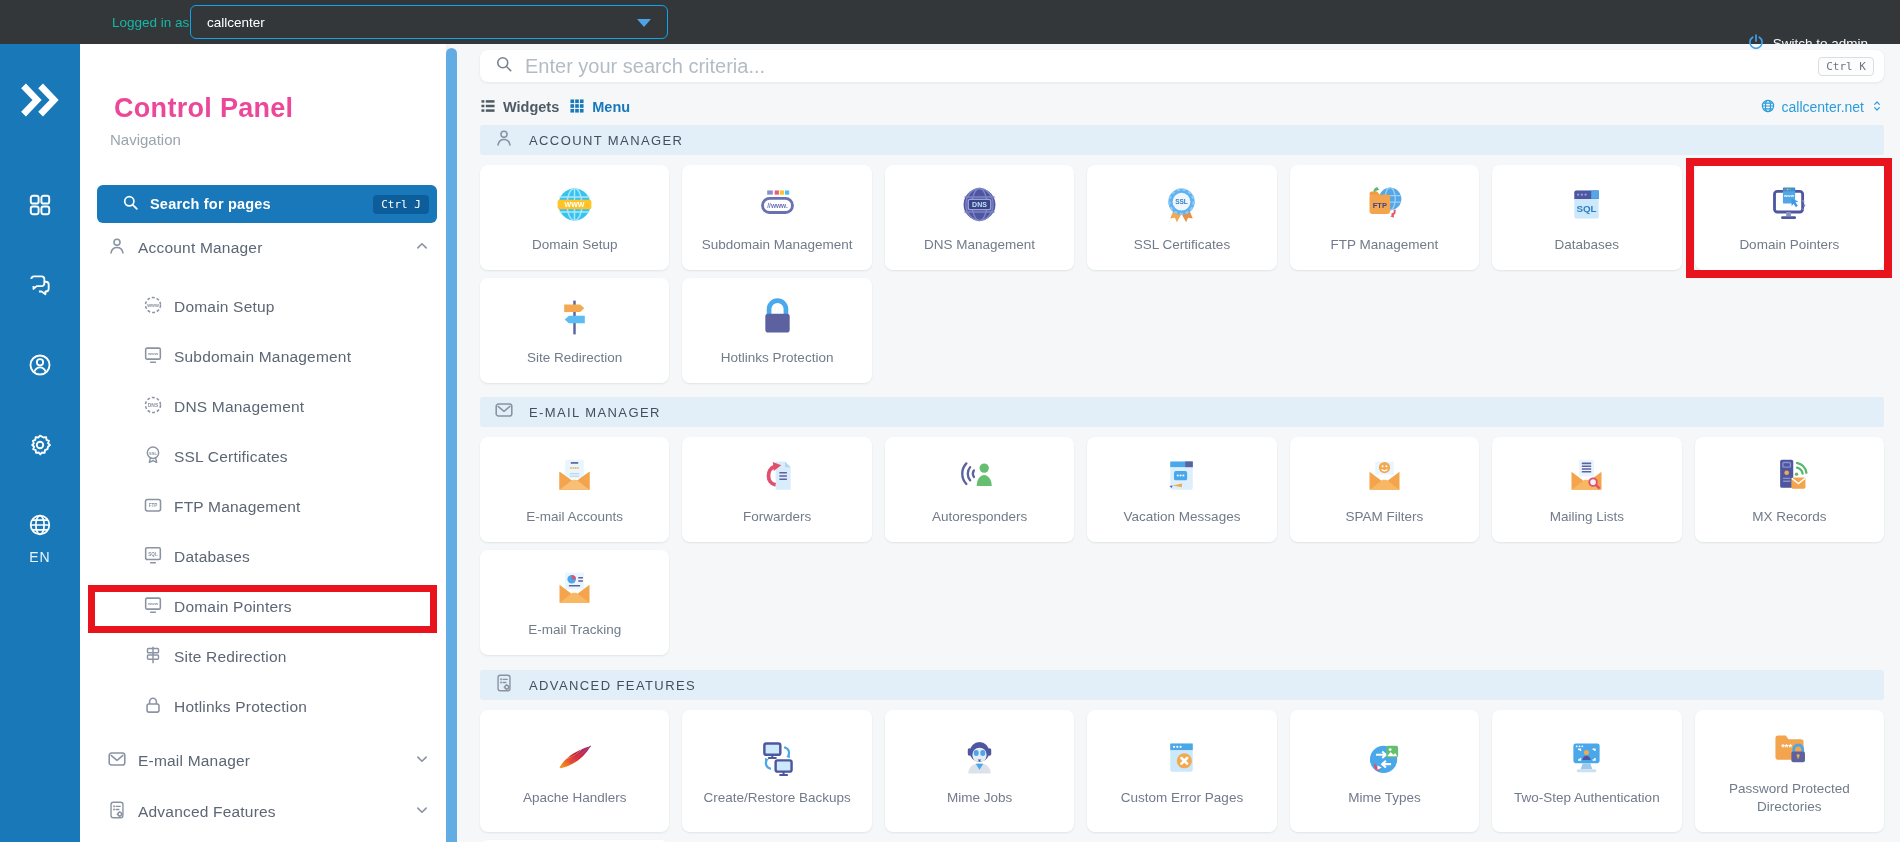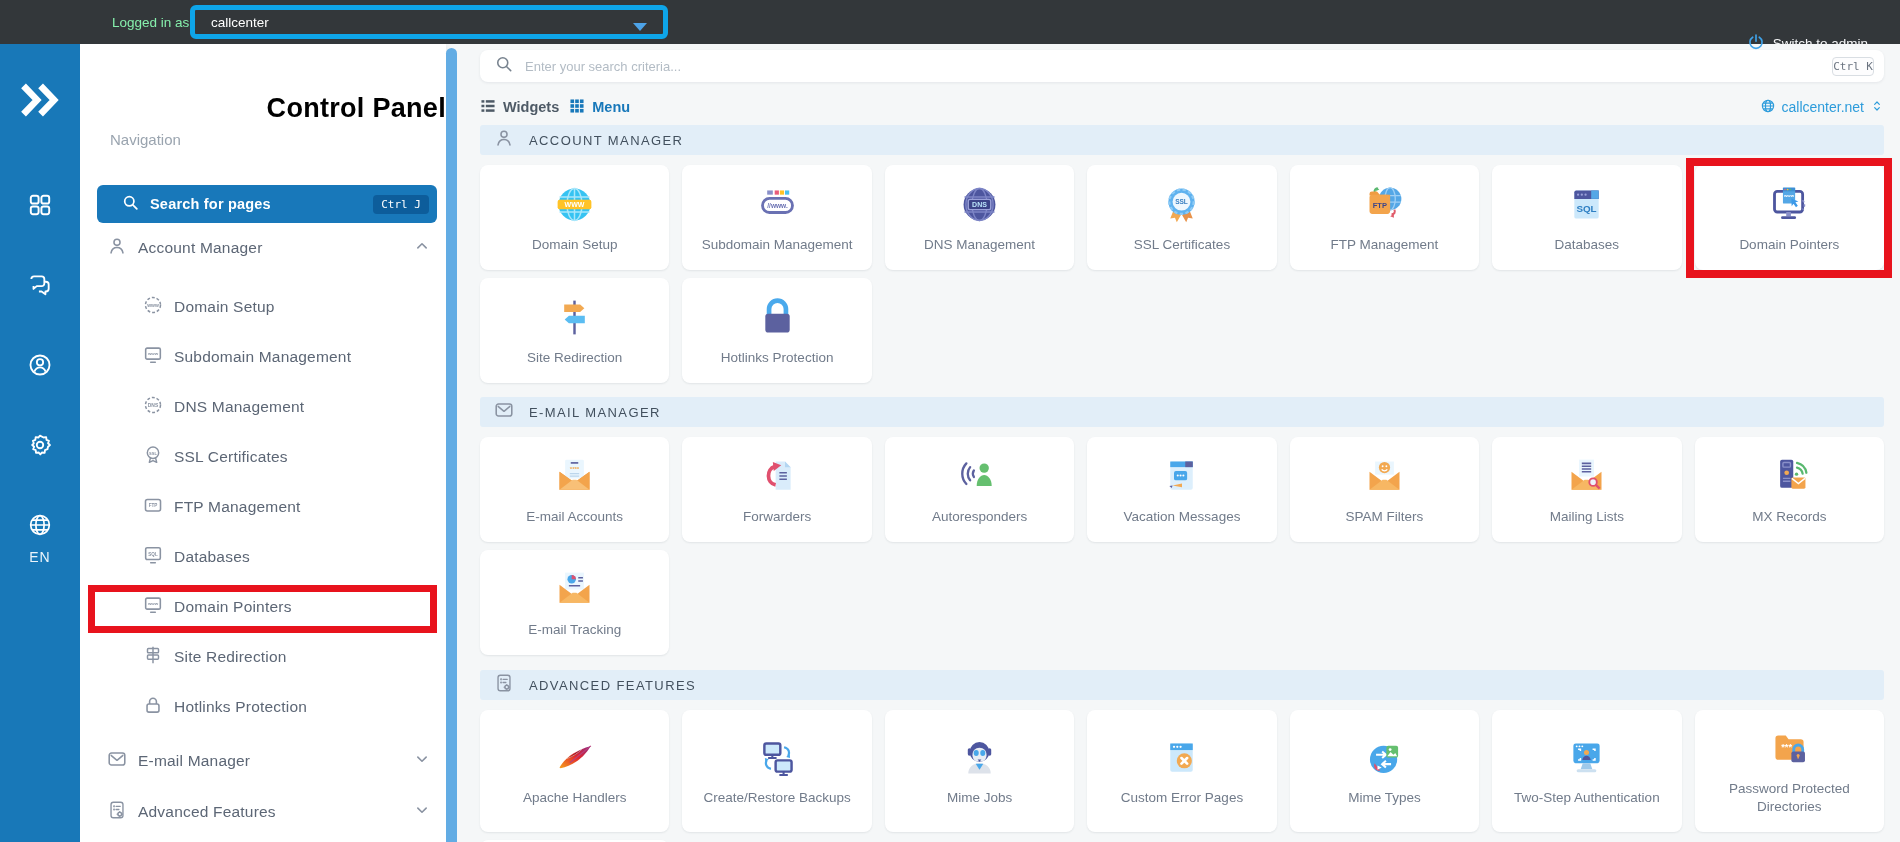--- a/index.html
+++ b/index.html
@@ -2,55 +2,55 @@
 <html><head>
 <meta charset="utf-8">
 <style>
   * { margin:0; padding:0; box-sizing:border-box; }
   html,body { width:1900px; height:842px; overflow:hidden; }
   body { font-family:"Liberation Sans", sans-serif; background:#f5f7f8; }
   .stage { position:relative; width:1900px; height:842px; }
 
   
   .topbar { position:absolute; left:0; top:0; width:1900px; height:44px; background:#33373a; display:flex; align-items:center; z-index:5; }
-  .tb-label { position:absolute; left:112px; color:#86efac; font-size:13.5px; }
-  .tb-select { position:absolute; left:190px; top:5px; width:478px; height:34px; border:5px solid #0ea5e9; border-radius:6px; color:#fff; font-size:13.5px; display:flex; align-items:center; padding-left:16px; cursor:pointer; }
+  .tb-label { position:absolute; left:112px; color:#14b8a6; font-size:13.5px; }
+  .tb-select { position:absolute; left:190px; top:5px; width:478px; height:34px; border:1px solid #0ea5e9; border-radius:6px; color:#fff; font-size:13.5px; display:flex; align-items:center; padding-left:16px; cursor:pointer; }
   .tb-caret { position:absolute; right:16px; top:13px; width:0; height:0; border-left:7px solid transparent; border-right:7px solid transparent; border-top:8px solid #4da3e8; }
   .tb-right { position:absolute; right:32px; display:flex; align-items:center; gap:8px;margin-top:43px; }
   .switch-btn { background:none; border:none; color:#f5f6f7; font-size:13.5px; display:flex; align-items:center; gap:8px; cursor:pointer; font-family:inherit; }
 
   
   .rail { position:absolute; left:0; top:44px; width:80px; height:798px; background:#1878b8; z-index:4; }
   .rail-ic { position:absolute; left:50%; transform:translateX(-50%); cursor:pointer; }
   .rail-logo { top:38px; }
   .rail-lang { top:505px; color:#eaf4fb; font-size:14px; letter-spacing:1px; cursor:pointer;text-align:center; }
 
   
   .navpanel { position:absolute; left:80px; top:44px; width:366px; bottom:0; background:#fff; box-shadow:1px 0 5px rgba(20,40,60,.07); z-index:3; }
-  .nav-title { margin:48px 0 0 34px; font-size:27px; line-height:32px; font-weight:600; color:#000000; letter-spacing:.3px;text-align:right; }
+  .nav-title { margin:48px 0 0 34px; font-size:27px; line-height:32px; font-weight:600; color:#ec4899; letter-spacing:.3px; }
   .nav-sub { margin:6px 0 0 30px; font-size:15px; line-height:19px; color:#9aa4af; }
   .nav-search { margin:36px 0 0 17px; width:340px; height:38px; background:#1878ba; border:none; border-radius:6px; display:flex; align-items:center; gap:10px; padding:0 8px 0 24px; cursor:pointer; font-family:inherit; }
   .ns-label { color:#fff; font-size:14.5px; font-weight:700; letter-spacing:.2px; }
   .ns-kbd { margin-left:auto; background:#0d5d9b; color:#fff; border-radius:4px; padding:3px 8px; font-family:"DejaVu Sans Mono", monospace; font-size:11px; }
   #nav-list { margin-top:3px; }
   .nav-item { display:flex; align-items:center; height:50px; padding:0 14px 0 62px; cursor:pointer; }
   .nav-item.top { height:44px; padding-left:26px; }
   .nav-item.top + .nav-item.sub { margin-top:12px; }
   .nav-item.sub + .nav-item.top { margin-top:7px; }
   .nav-item.top + .nav-item.top { margin-top:7px; }
   .nav-item .lbl { margin-left:10px; font-size:15.5px; color:#5c6675; letter-spacing:.2px; }
   .nav-item .chev { margin-left:auto; }
   .nav-scroll { position:absolute; left:446px; top:48px; width:11px; bottom:0; background:#62ace4; border-radius:7px 7px 0 0; z-index:6; cursor:pointer; }
 
   
   .content { position:absolute; left:457px; top:44px; right:0; bottom:0; background:#f5f7f8; padding:6px 16px 0 23px; overflow:hidden; }
   .csearch { height:32px; background:#fff; border-radius:8px; box-shadow:0 1px 3px rgba(20,40,60,.08); display:flex; align-items:center; gap:11px; padding:0 10px 0 14px; }
-  .csearch input { flex:1; border:none; outline:none; font-size:13px; color:#3d4854; background:transparent; font-family:inherit; }
+  .csearch input { flex:1; border:none; outline:none; font-size:20px; color:#3d4854; background:transparent; font-family:inherit; }
   .csearch input::placeholder { color:#b3bcc5; }
-  .kbd { font-family:"DejaVu Sans Mono", monospace; font-size:11px; border:1px solid #d9dee3; border-radius:4px; padding:2px 0; color:#6b7480; background:#fdfdfe; }
+  .kbd { font-family:"DejaVu Sans Mono", monospace; font-size:11px; border:1px solid #d9dee3; border-radius:4px; padding:2px 7px; color:#6b7480; background:#fdfdfe; }
   .vrow { display:flex; align-items:center; gap:10px; margin-top:15px; height:20px; }
   .vtab { display:flex; align-items:center; gap:7px; font-size:14.5px; font-weight:700; color:#4e5a66; cursor:pointer; }
   .vtab.active { color:#1878ba; }
   .vtab i, .domain-sel i { font-style:normal; }
   .domain-sel { margin-left:auto; display:flex; align-items:center; gap:6px; color:#2d9cdb; font-size:14px; cursor:pointer; }
 
   .sec-header { height:30px; background:#e2eef8; border-radius:3px; display:flex; align-items:center; gap:14px; padding-left:13px; }
   .sec-header.mt8 { margin-top:8px; } .sec-header.mt14 { margin-top:14px; } .sec-header.mt15 { margin-top:15px; }
   .sec-title { font-size:13px; color:#42505e; letter-spacing:1.4px; font-weight:500; }
   .grid { display:grid; grid-template-columns:repeat(7,1fr); gap:8px 13px; margin-top:10px; }

